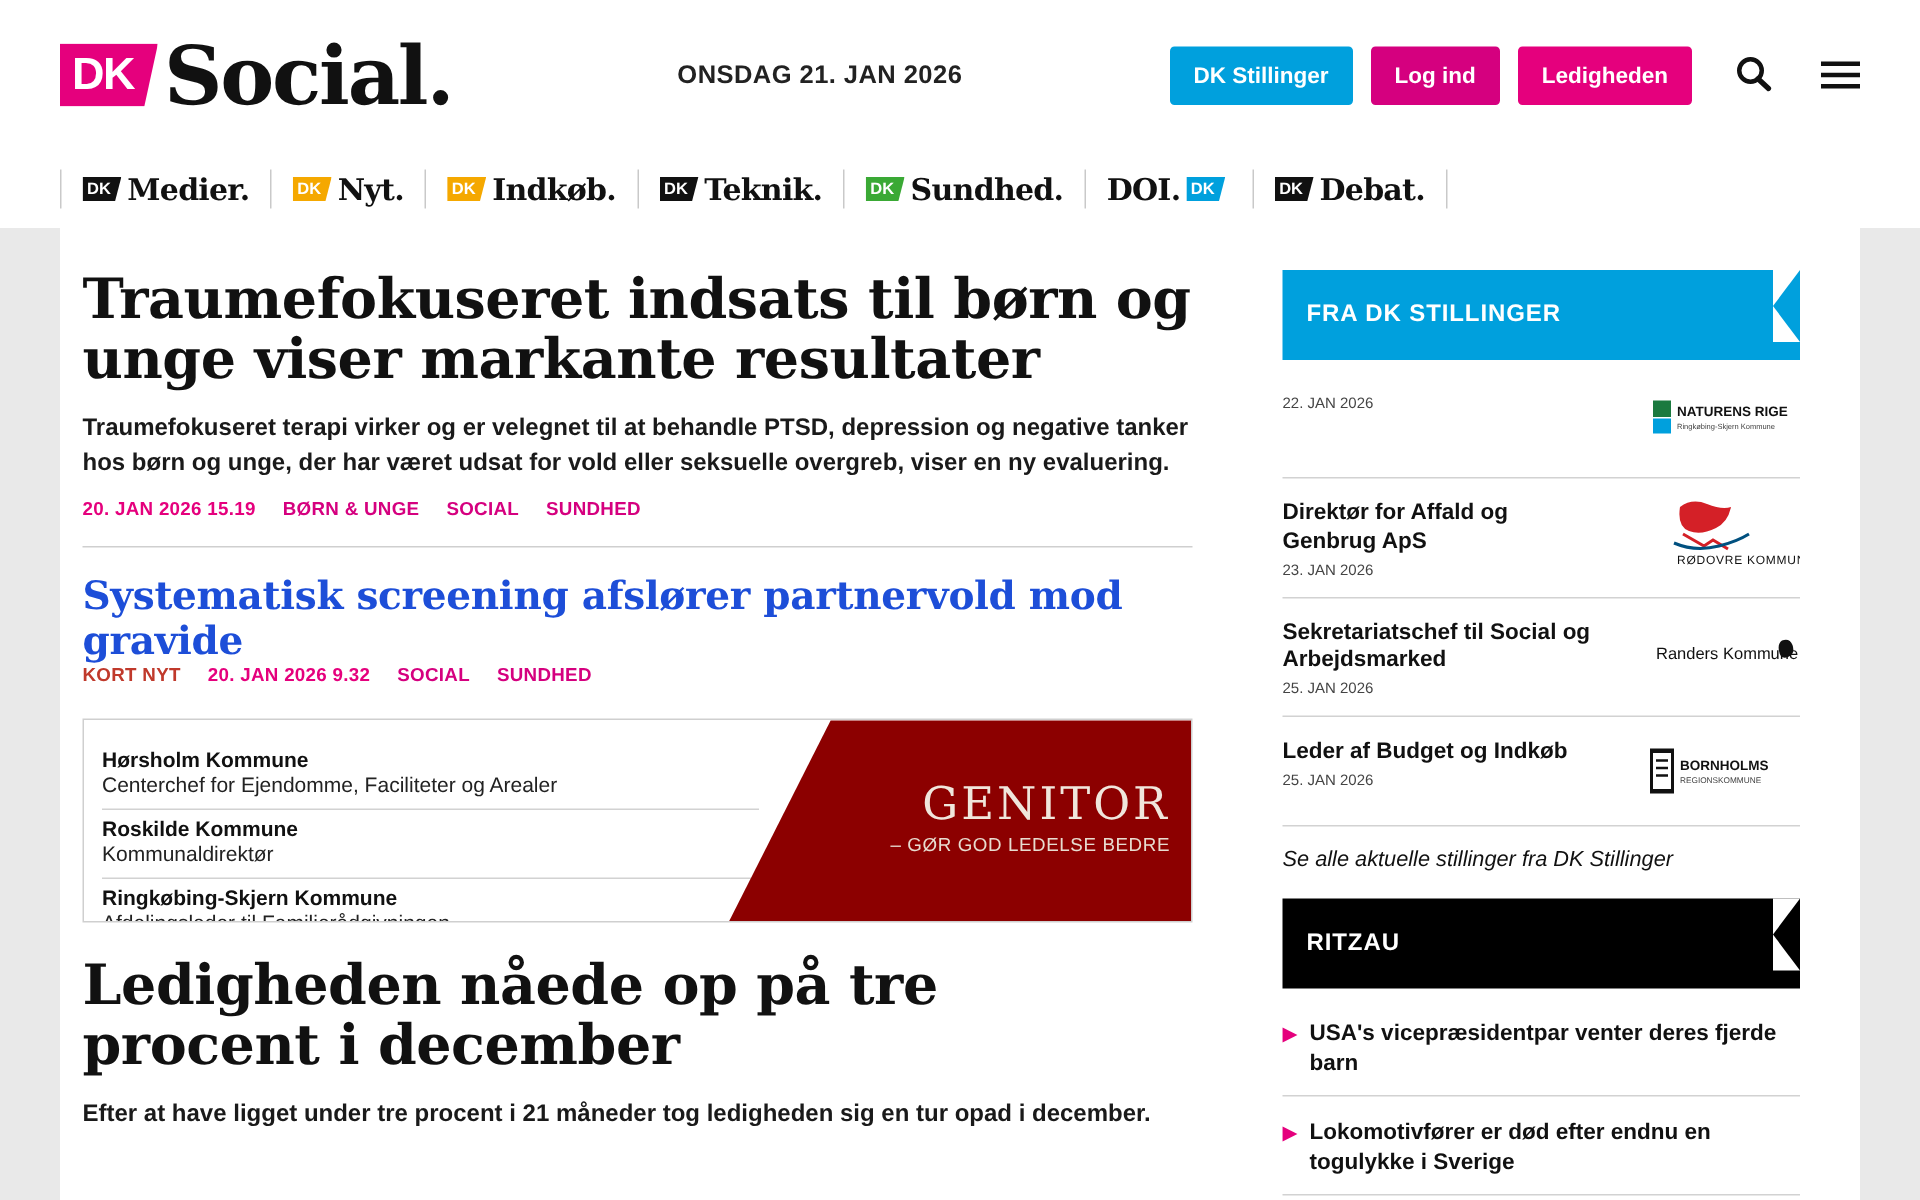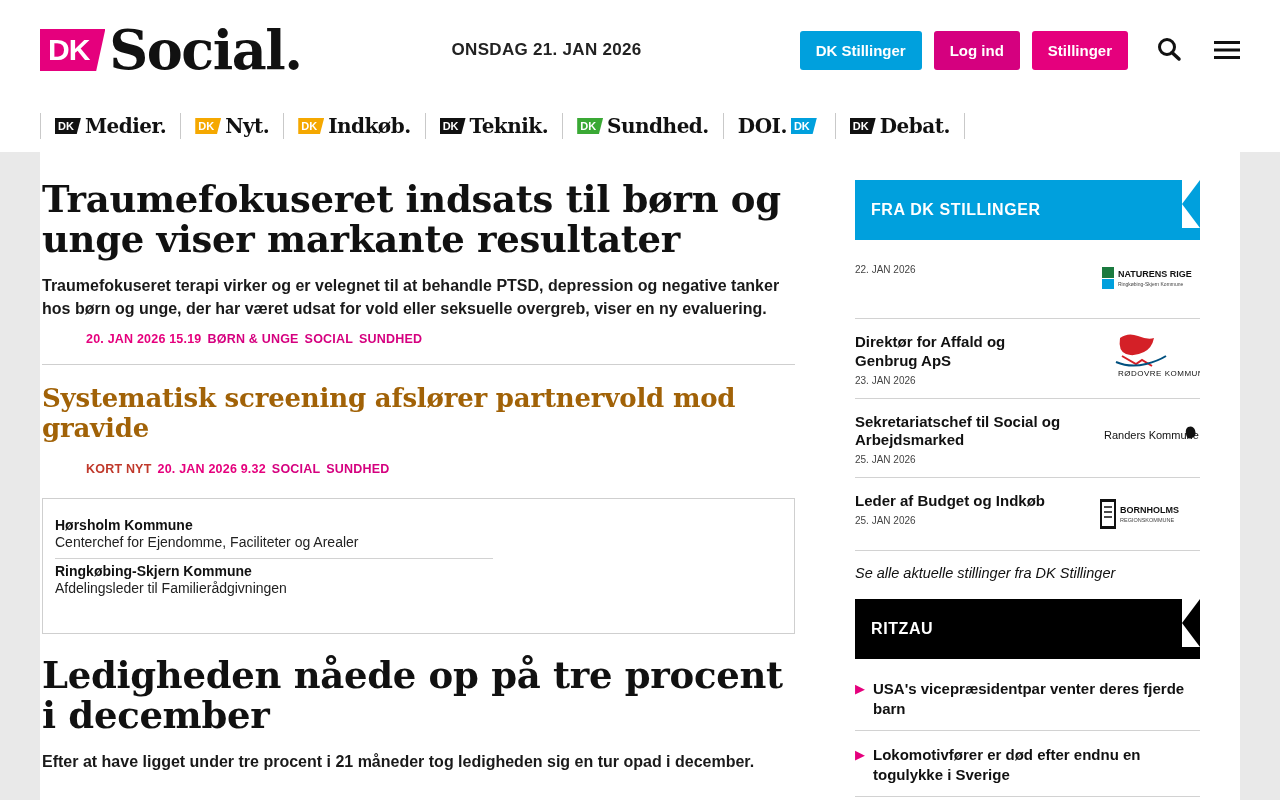--- a/index.html
+++ b/index.html
@@ -132,21 +132,21 @@
   .content {
     margin: 0 40px;
     background: #ffffff;
     height: 648px;
     display: flex;
     padding: 0;
     overflow: hidden;
   }
   .main-col {
     width: 785px;
-    padding: 28px 30px 0 2px;
+    padding: 28px 30px 0 15px;
   }
   .side-col {
     width: 415px;
     padding: 28px 40px 0 30px;
   }
 
   h1.headline {
     font-family: "DejaVu Serif", "Liberation Serif", serif;
     font-size: 37px;
     line-height: 1.08;
@@ -159,38 +159,37 @@
     font-size: 16px;
     font-weight: bold;
     line-height: 1.45;
     color: #1a1a1a;
     margin: 0 0 12px 0;
   }
   .meta {
     font-size: 12.5px;
     font-weight: bold;
     display: flex;
-    gap: 6px;
+    gap: 18px;
     align-items: center;
     flex-wrap: wrap;
-    margin-left: 44px;
   }
   .meta .date { color: #e5007d; letter-spacing: 0.2px; }
   .meta .tag { color: #d5007f; letter-spacing: 0.2px; cursor: pointer; }
   .meta .kortnyt { color: #c0392b; letter-spacing: 0.2px; }
   .divider {
     border-bottom: 1px solid #cfcfcf;
     margin: 18px 0 18px 0;
   }
   h2.headline2 {
     font-family: "DejaVu Serif", "Liberation Serif", serif;
     font-size: 26px;
     font-weight: bold;
-    color: #a16207;
-    margin: 0 0 19px 0;
+    color: #1d4ed8;
+    margin: 0 0 0 0;
     letter-spacing: -0.2px;
   }
 
   
   .ad {
     margin-top: 22px;
     height: 136px;
     border: 1px solid #cfcfcf;
     position: relative;
     overflow: hidden;
@@ -325,21 +324,21 @@
 
   <div class="header">
     <div class="logo-wrap">
       <span class="logo-dk">DK</span>
       <span class="logo-text">Social.</span>
     </div>
     <div class="date-text">ONSDAG 21. JAN 2026</div>
     <div class="header-actions">
       <button class="btn btn-stillinger">DK Stillinger</button>
       <button class="btn btn-login">Log ind</button>
-      <button class="btn btn-abonnement">Stillinger</button>
+      <button class="btn btn-abonnement">Ledigheden</button>
       <span class="icon-search">
         <svg width="30" height="30" viewBox="0 0 30 30">
           <circle cx="13" cy="12" r="7.5" fill="none" stroke="#111" stroke-width="3"></circle>
           <line x1="18" y1="17.5" x2="25" y2="24" stroke="#111" stroke-width="3.5" stroke-linecap="round"></line>
         </svg>
       </span>
       <span class="icon-menu">
         <svg width="26" height="22" viewBox="0 0 26 22">
           <rect x="0" y="2" width="26" height="3" fill="#111"></rect>
           <rect x="0" y="9.5" width="26" height="3" fill="#111"></rect>
@@ -407,22 +406,32 @@
         </div>
       </div>
 
       <div class="ad">
         <div class="ad-left">
           <div class="ad-row">
             <div class="ad-org">Hørsholm Kommune</div>
             <div class="ad-title">Centerchef for Ejendomme, Faciliteter og Arealer</div>
           </div>
           <div class="ad-row">
+            <div class="ad-org">Roskilde Kommune</div>
+            <div class="ad-title">Kommunaldirektør</div>
+          </div>
+          <div class="ad-row">
             <div class="ad-org">Ringkøbing-Skjern Kommune</div>
             <div class="ad-title">Afdelingsleder til Familierådgivningen</div>
+          </div>
+        </div>
+        <div class="ad-right">
+          <div class="ad-brand">
+            <div class="ad-brand-name">GENITOR</div>
+            <div class="ad-brand-tag">– GØR GOD LEDELSE BEDRE</div>
           </div>
         </div>
       </div>
 
       <div style="margin-top:22px;">
         <h1 class="headline">Ledigheden nåede op på tre procent i december</h1>
         <p class="standfirst">Efter at have ligget under tre procent i 21 måneder tog ledigheden sig en tur opad i december.</p>
 
       </div>
 

